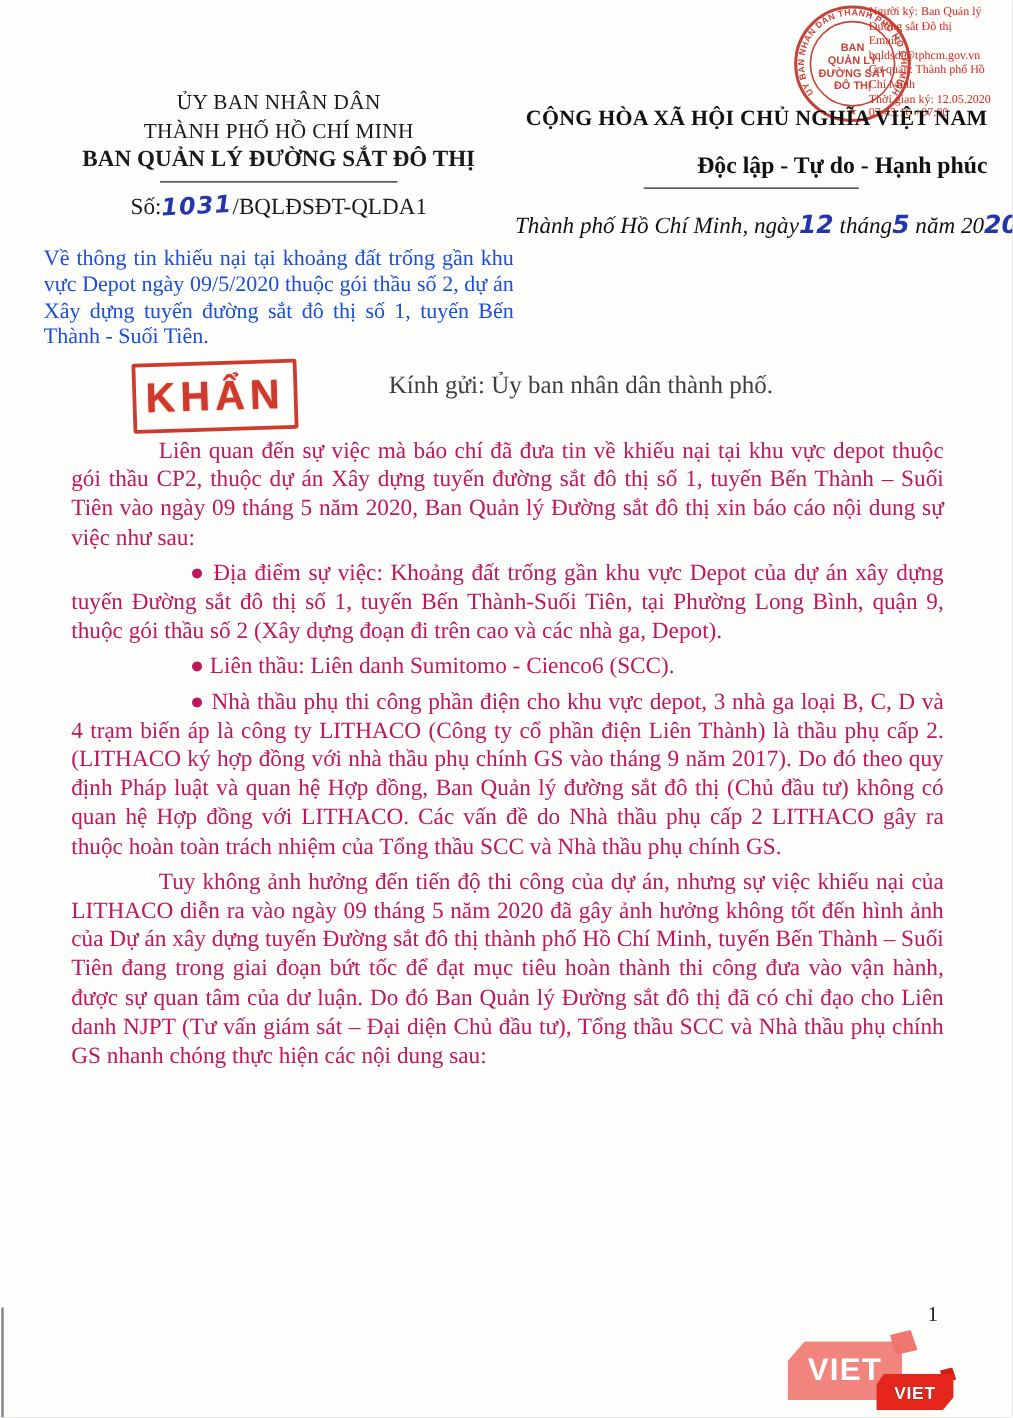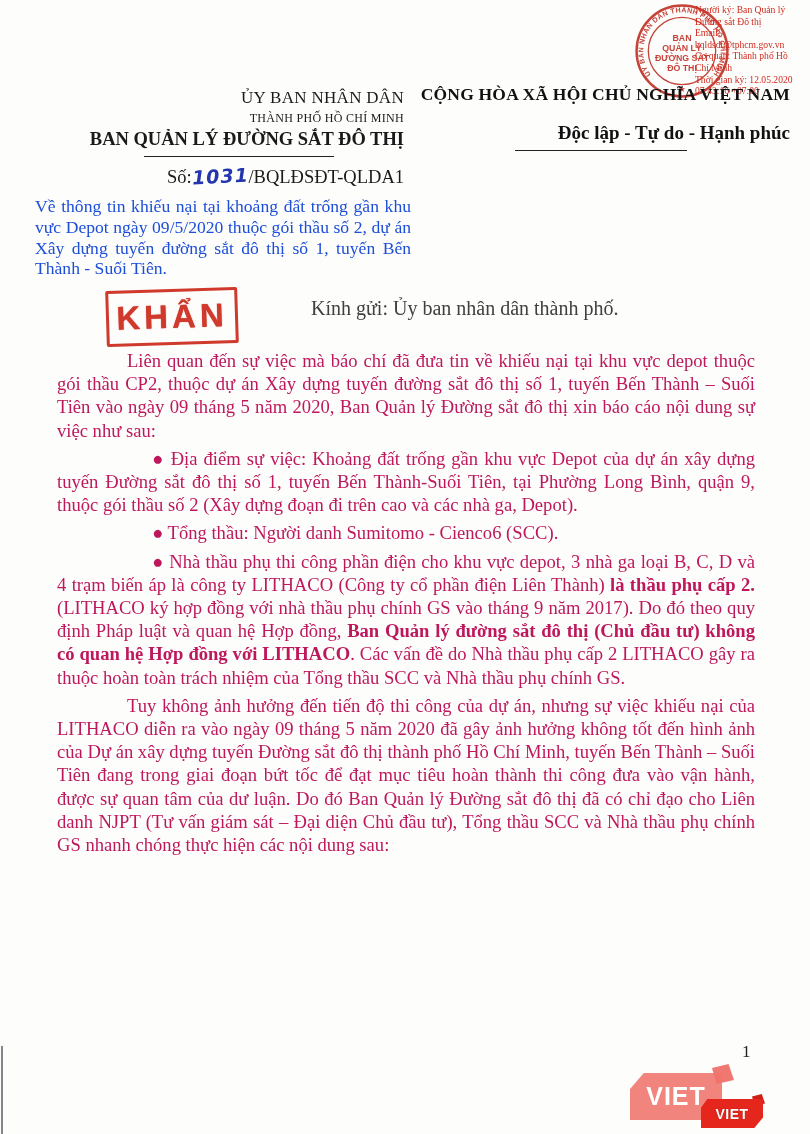--- a/index.html
+++ b/index.html
@@ -6,23 +6,23 @@
   body{background:#e9e9e9;font-family:"Liberation Serif",serif;}
   #page{position:relative;width:810px;height:1134px;background:#fdfdfc;overflow:hidden;
         box-shadow:0 0 6px rgba(0,0,0,.25);}
   
   .edge-artifact{position:absolute;left:1px;top:1046px;width:2px;height:88px;background:#83878b;}
   
   .seal{position:absolute;left:633px;top:2px;width:98px;height:98px;}
   .sig-info{position:absolute;left:695px;top:4px;width:118px;color:#d12a1e;
             font-size:9.6px;line-height:11.6px;white-space:pre-line;font-family:"Liberation Serif",serif;}
   
-  .hdr-left{position:absolute;left:58px;top:88px;width:330px;text-align:right;color:#1a1a1a;margin-left:16px;}
+  .hdr-left{position:absolute;left:58px;top:72px;width:330px;text-align:center;color:#1a1a1a;}
   .hdr-left .l1{font-size:17px;letter-spacing:.3px;}
-  .hdr-left .l2{font-size:12px;letter-spacing:.3px;margin-top:3px;}
+  .hdr-left .l2{font-size:17px;letter-spacing:.3px;margin-top:3px;}
   .hdr-left .l3{font-size:18.5px;font-weight:bold;margin-top:3px;}
   .hdr-rule-left{width:190px;height:0;border-top:1.6px solid #222;margin:6px auto 0;}
   .doc-number{margin-top:8px;font-size:18.5px;}
   .hand{color:#2436ae;font-family:"DejaVu Sans",sans-serif;font-style:italic;font-weight:bold;}
   .doc-number .hand{font-size:19px;letter-spacing:1px;display:inline-block;transform:rotate(-3deg);}
   .hdr-right{position:absolute;left:412px;top:84px;width:378px;text-align:right;color:#111;}
   .hdr-right .l1{font-size:17.5px;font-weight:bold;letter-spacing:.2px;}
   .hdr-right .l2{font-size:19px;font-weight:bold;margin-top:17px;}
   .hdr-rule-right{width:172px;height:0;border-top:1.6px solid #222;margin:6px auto 0;}
   .date-line{margin-top:16px;font-size:18.5px;font-style:italic;white-space:nowrap;}
@@ -35,21 +35,21 @@
           display:flex;align-items:center;justify-content:center;transform:rotate(-1.8deg);
           color:#cf3a2c;font-family:"Liberation Sans",sans-serif;font-weight:bold;font-size:33px;
           letter-spacing:4px;border-radius:2px;text-shadow:0 0 1px #cf3a2c;}
   
   .salutation{position:absolute;left:311px;top:297px;font-size:20px;color:#404040;}
   .body-text{position:absolute;left:57px;top:349px;width:698px;font-size:18.6px;
              line-height:23.2px;text-align:justify;color:#be185d;}
   .body-text p{margin:0 0 5px 0;}
   .body-text p.indent{text-indent:70px;}
   .body-text p.bullet{text-indent:95px;}
-  .b{font-weight:bold;}
+  .b{font-weight:normal;}
   
   .page-num{position:absolute;left:742px;top:1042px;font-size:17px;color:#222;}
   .wm-big{position:absolute;left:630px;top:1073px;width:92px;height:47px;background:#f0746c;opacity:.88;
           clip-path:polygon(0 34%,15% 0,100% 0,100% 62%,88% 100%,0 100%);
           display:flex;align-items:center;justify-content:center;}
   .wm-big-fold{position:absolute;left:712px;top:1064px;width:22px;height:20px;background:#ee6058;opacity:.85;
           clip-path:polygon(0 20%,75% 0,100% 80%,20% 100%);}
   .wm-big .t{color:#fff;font-family:"Liberation Sans",sans-serif;font-weight:bold;font-size:25px;
           letter-spacing:1px;}
   .wm-small{position:absolute;left:701px;top:1099px;width:62px;height:29px;background:#e5261c;
@@ -95,34 +95,35 @@
     <div class="l2">THÀNH PHỐ HỒ CHÍ MINH</div>
     <div class="l3">BAN QUẢN LÝ ĐƯỜNG SẮT ĐÔ THỊ</div>
     <div class="hdr-rule-left"></div>
     <div class="doc-number"><span>Số:</span><span class="hand">1031</span><span>/BQLĐSĐT-QLDA1</span></div>
   </div>
 
   <div class="hdr-right">
     <div class="l1">CỘNG HÒA XÃ HỘI CHỦ NGHĨA VIỆT NAM</div>
     <div class="l2">Độc lập - Tự do - Hạnh phúc</div>
     <div class="hdr-rule-right"></div>
+    <div class="date-line"><span>Thành phố Hồ Chí Minh, ngày</span><span class="hand">12</span><span> tháng</span><span class="hand">5</span><span> năm 20</span><span class="hand">20</span></div>
   </div>
 
   <div class="subject">Về thông tin khiếu nại tại khoảng đất trống gần khu vực Depot ngày 09/5/2020 thuộc gói thầu số 2, dự án Xây dựng tuyến đường sắt đô thị số 1, tuyến Bến Thành - Suối Tiên.</div>
 
   <div class="urgent">
     <span>KHẨN</span>
   </div>
 
   <div class="salutation">Kính gửi: Ủy ban nhân dân thành phố.</div>
 
   <div class="body-text">
     <p class="indent"><span>Liên quan đến sự việc mà báo chí đã đưa tin về khiếu nại tại khu vực depot thuộc gói thầu CP2, thuộc dự án Xây dựng tuyến đường sắt đô thị số 1, tuyến Bến Thành – Suối Tiên vào ngày 09 tháng 5 năm 2020, Ban Quản lý Đường sắt đô thị xin báo cáo nội dung sự việc như sau:</span></p>
     <p class="bullet"><span>● Địa điểm sự việc: Khoảng đất trống gần khu vực Depot của dự án xây dựng tuyến Đường sắt đô thị số 1, tuyến Bến Thành-Suối Tiên, tại Phường Long Bình, quận 9, thuộc gói thầu số 2 (Xây dựng đoạn đi trên cao và các nhà ga, Depot).</span></p>
-    <p class="bullet"><span>● Tổng thầu: Người danh Sumitomo - Cienco6 (SCC).</span></p>
+    <p class="bullet"><span>● Liên thầu: Liên danh Sumitomo - Cienco6 (SCC).</span></p>
     <p class="bullet"><span>● Nhà thầu phụ thi công phần điện cho khu vực depot, 3 nhà ga loại B, C, D và 4 trạm biến áp là công ty LITHACO (Công ty cổ phần điện Liên Thành) </span><span class="b">là thầu phụ cấp 2.</span><span> (LITHACO ký hợp đồng với nhà thầu phụ chính GS vào tháng 9 năm 2017). Do đó theo quy định Pháp luật và quan hệ Hợp đồng, </span><span class="b">Ban Quản lý đường sắt đô thị (Chủ đầu tư) không có quan hệ Hợp đồng với LITHACO</span><span>. Các vấn đề do Nhà thầu phụ cấp 2 LITHACO gây ra thuộc hoàn toàn trách nhiệm của Tổng thầu SCC và Nhà thầu phụ chính GS.</span></p>
     <p class="indent"><span>Tuy không ảnh hưởng đến tiến độ thi công của dự án, nhưng sự việc khiếu nại của LITHACO diễn ra vào ngày 09 tháng 5 năm 2020 đã gây ảnh hưởng không tốt đến hình ảnh của Dự án xây dựng tuyến Đường sắt đô thị thành phố Hồ Chí Minh, tuyến Bến Thành – Suối Tiên đang trong giai đoạn bứt tốc để đạt mục tiêu hoàn thành thi công đưa vào vận hành, được sự quan tâm của dư luận. Do đó Ban Quản lý Đường sắt đô thị đã có chỉ đạo cho Liên danh NJPT (Tư vấn giám sát – Đại diện Chủ đầu tư), Tổng thầu SCC và Nhà thầu phụ chính GS nhanh chóng thực hiện các nội dung sau:</span></p>
   </div>
 
   <div class="page-num">1</div>
 
   <div class="wm-big-fold"></div>
   <div class="wm-big">
     <span class="t">VIET</span>
   </div>

